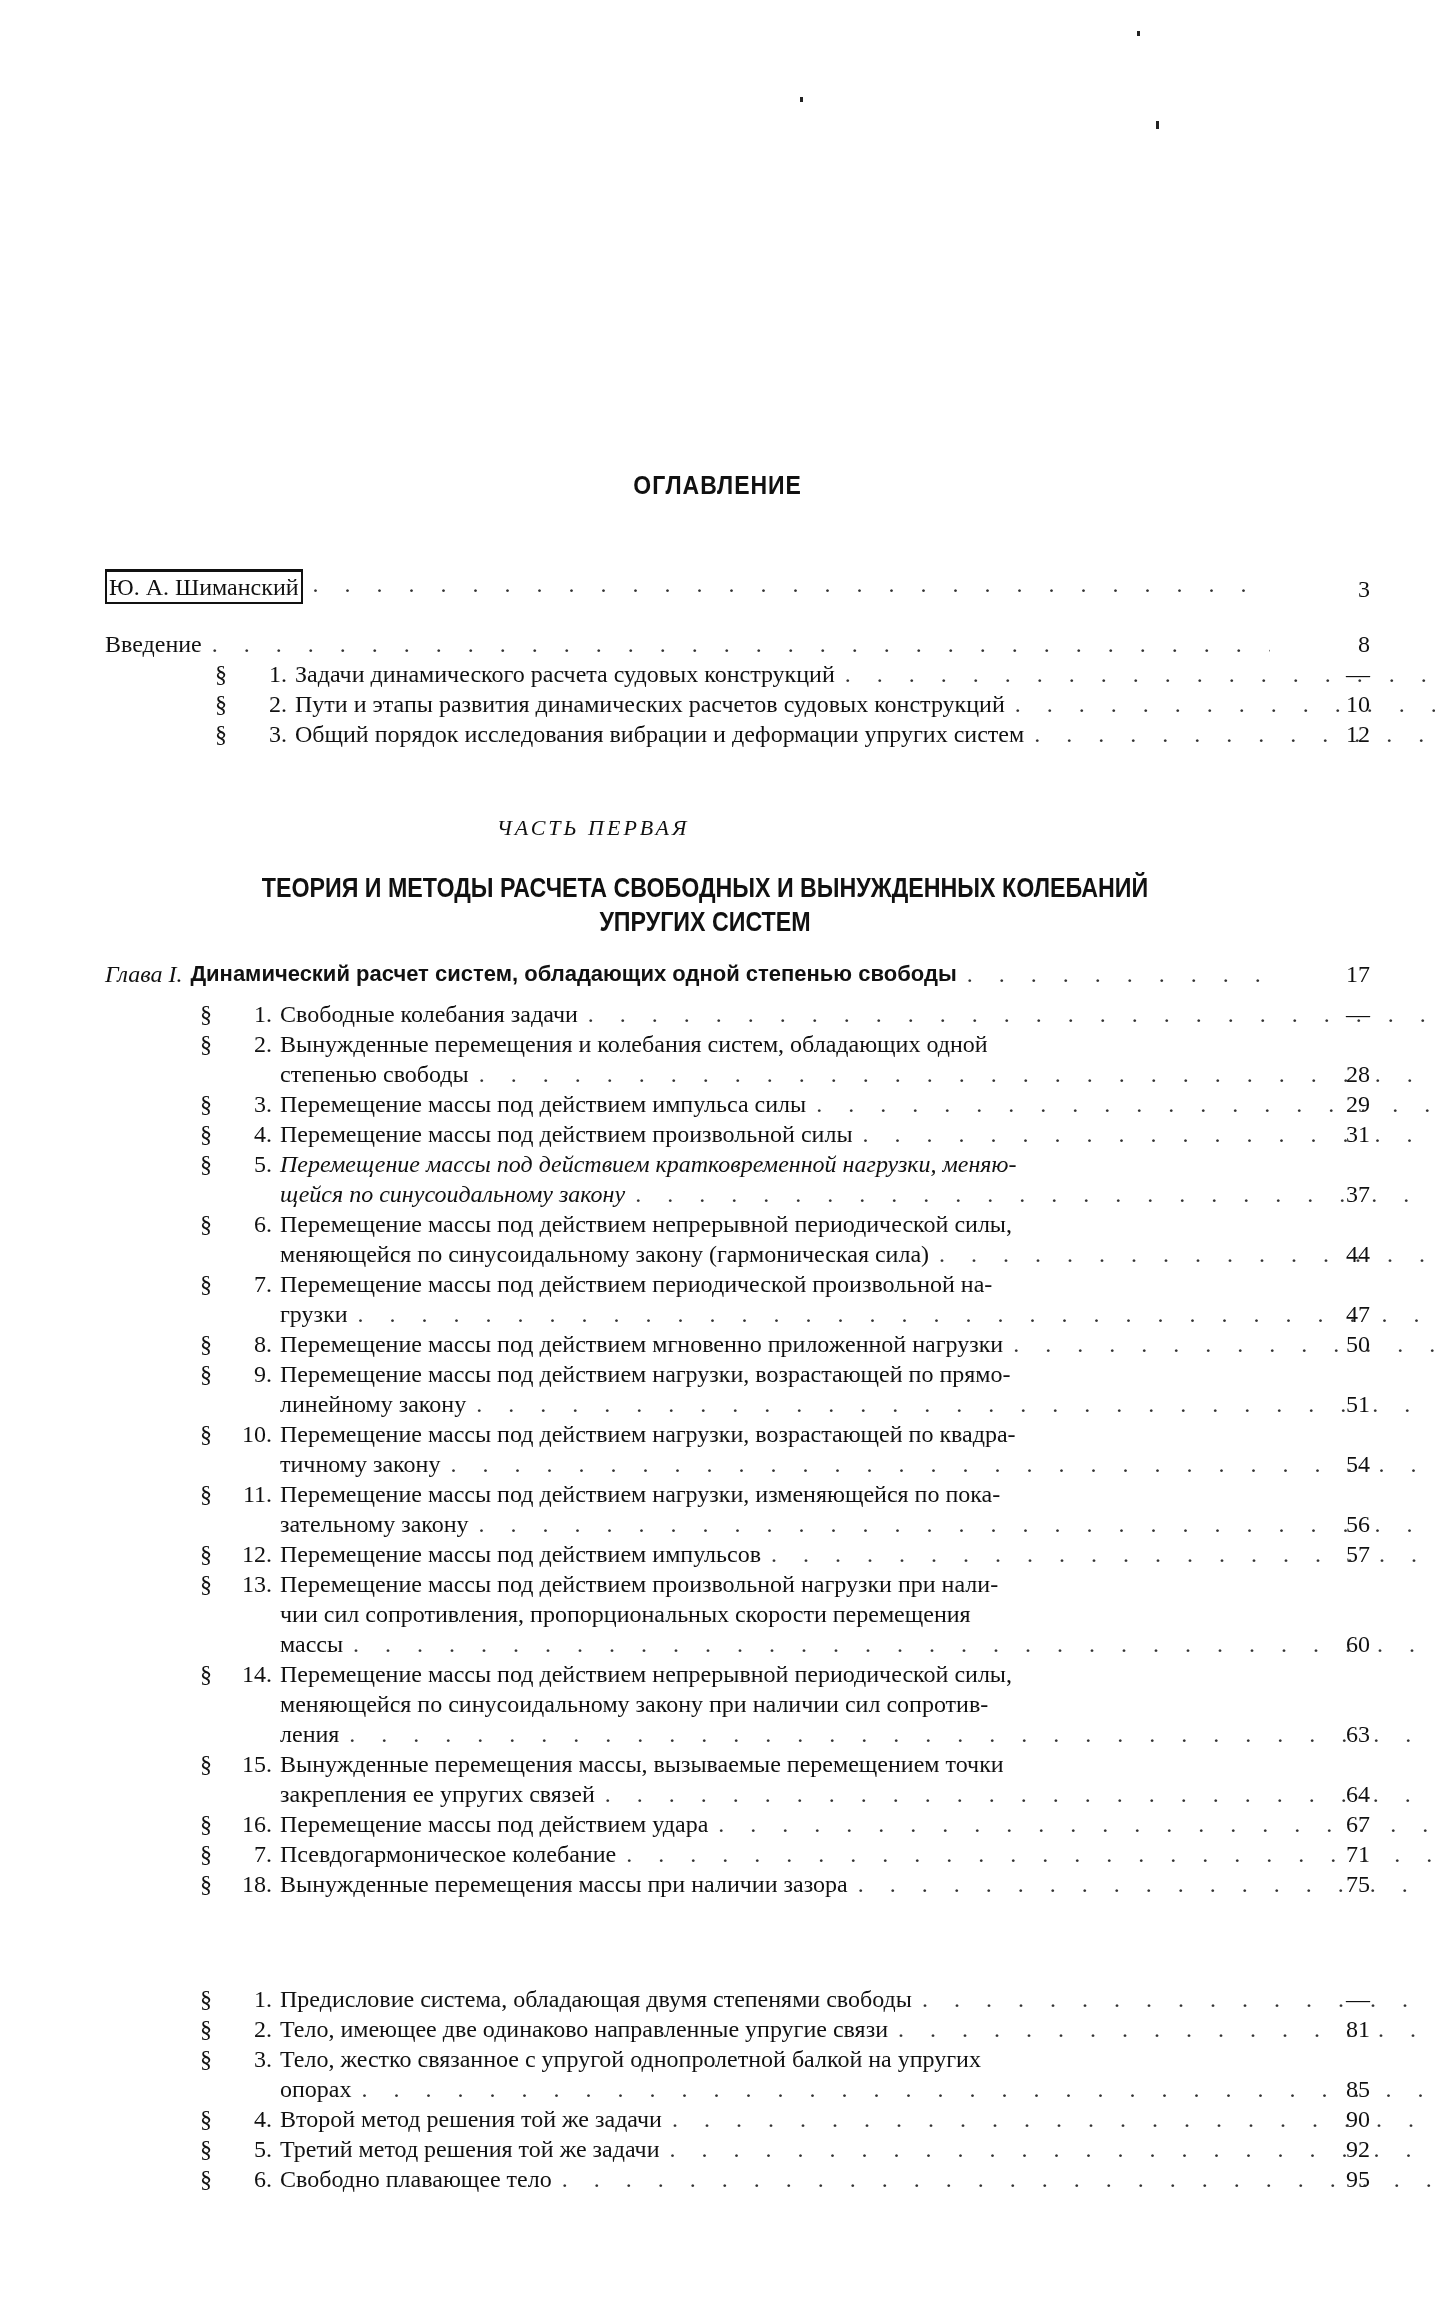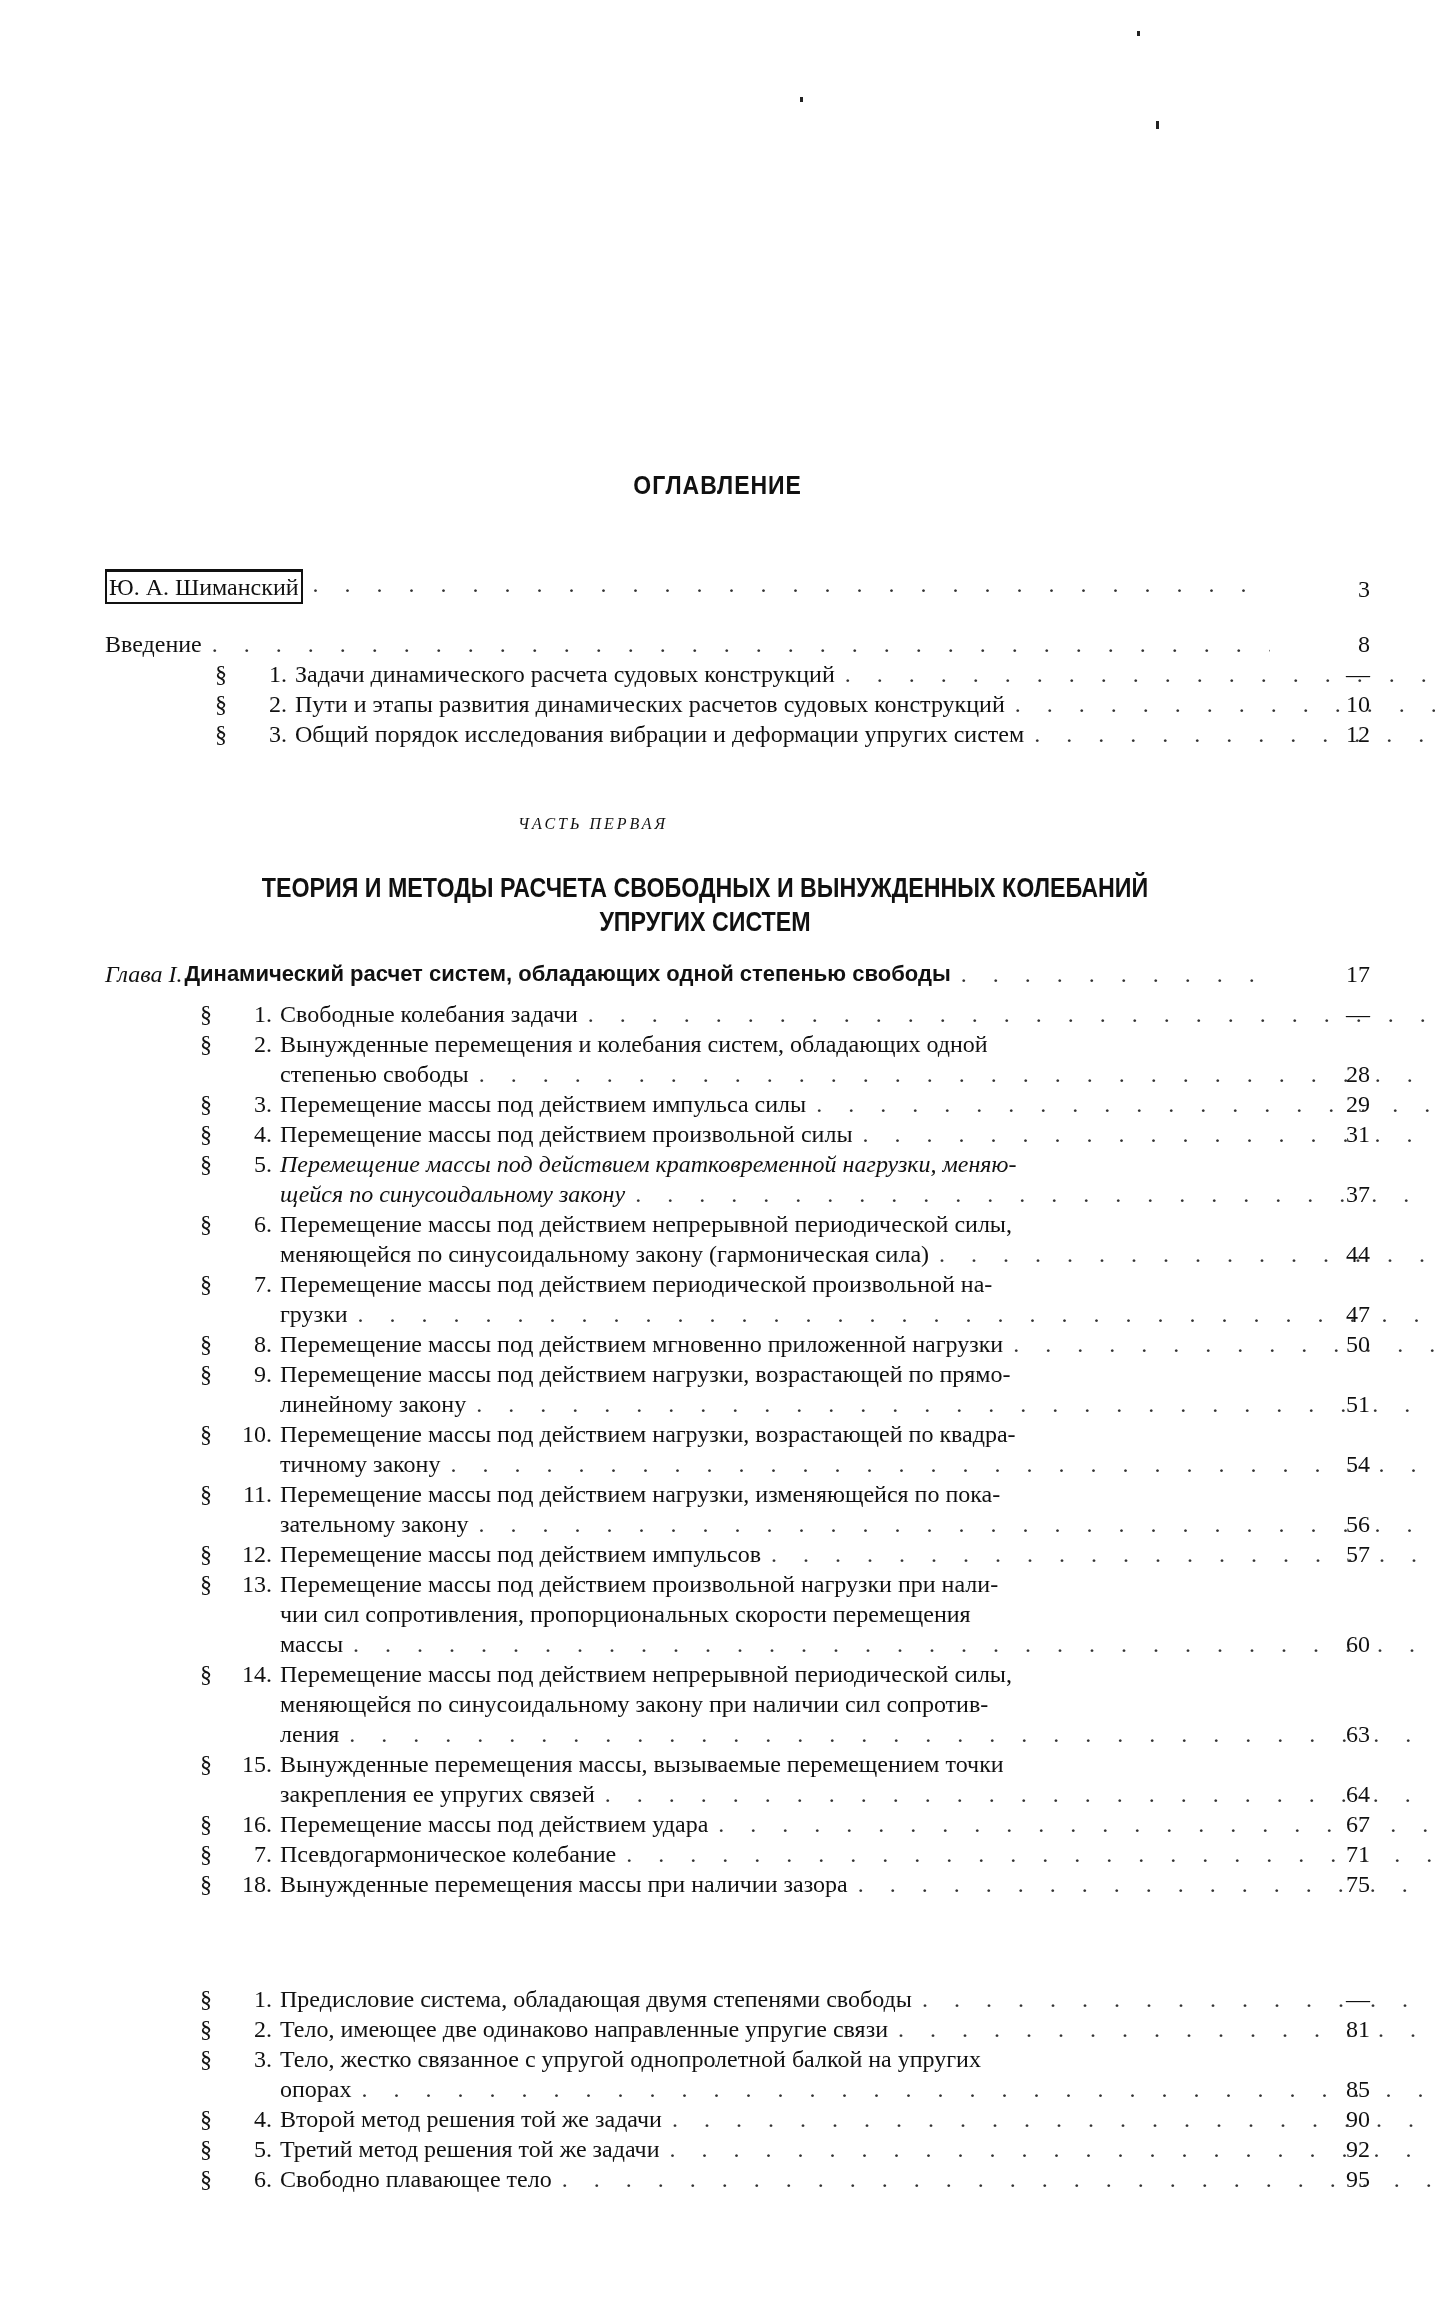--- a/index.html
+++ b/index.html
@@ -9,21 +9,21 @@
     color: #111111;
   }
   .page { position: absolute; left: 0; top: 9px; width: 1435px; height: 2308px; }
   .title {
     position: absolute; left: 0; width: 1435px; top: 462px; text-align: center;
     font-family: "Liberation Sans", sans-serif; font-weight: bold; font-size: 25px;
     letter-spacing: 1px; transform: scaleX(0.92);
   }
   .part {
     position: absolute; left: 0; width: 1186px; top: 806px; text-align: center;
-    font-style: italic; font-size: 16px; letter-spacing: 3px;
+    font-style: italic; font-size: 22px; letter-spacing: 3px;
   }
   .main-title {
     position: absolute; left: 60px; width: 1290px; top: 862px; text-align: center;
     font-family: "Liberation Sans", sans-serif; font-weight: bold; font-size: 27px; line-height: 34px;
     transform: scaleX(0.86); transform-origin: center;
   }
   .row {
     position: absolute; left: 105px; width: 1265px; font-size: 24px; line-height: 30px;
     display: flex; align-items: flex-end;
   }
@@ -34,21 +34,21 @@
   .line .dots {
     flex: 1 1 auto; overflow: hidden; margin-left: 10px; letter-spacing: 10px; color: #333;
   }
   .line .dots::before {
     content: ". . . . . . . . . . . . . . . . . . . . . . . . . . . . . . . . . . . . . . . . . . . . . . . . . . . . . . . . . . . . . . . . . . . . . . . . . . . . . . . . . . . . . . . . . . . . . . . . . . . . . . . . . . . . . . . . .";
   }
   .sec { display: flex; }
   .sec .mark { width: 30px; flex: 0 0 auto; }
   .sec .num { width: 42px; flex: 0 0 auto; text-align: right; padding-right: 8px; }
   .sec .content { flex: 1 1 auto; }
-  .chapter .lbl { font-style: italic; margin-right: 2px; }
+  .chapter .lbl { font-style: italic; margin-right: 8px; }
   .chapter .ttl { font-weight: bold; font-family: "Liberation Sans", sans-serif; font-size: 22px; }
   .boxed { border-top: 3px solid #111; border-bottom: 2px solid #111; border-left: 2px solid #111; border-right: 2px solid #111; padding: 0 2px; }
   .italic { font-style: italic; }
   .speck { position: absolute; width: 3px; height: 5px; background: #222; }
 </style>
 </head>
 <body>
 
 <div class="page">
 

